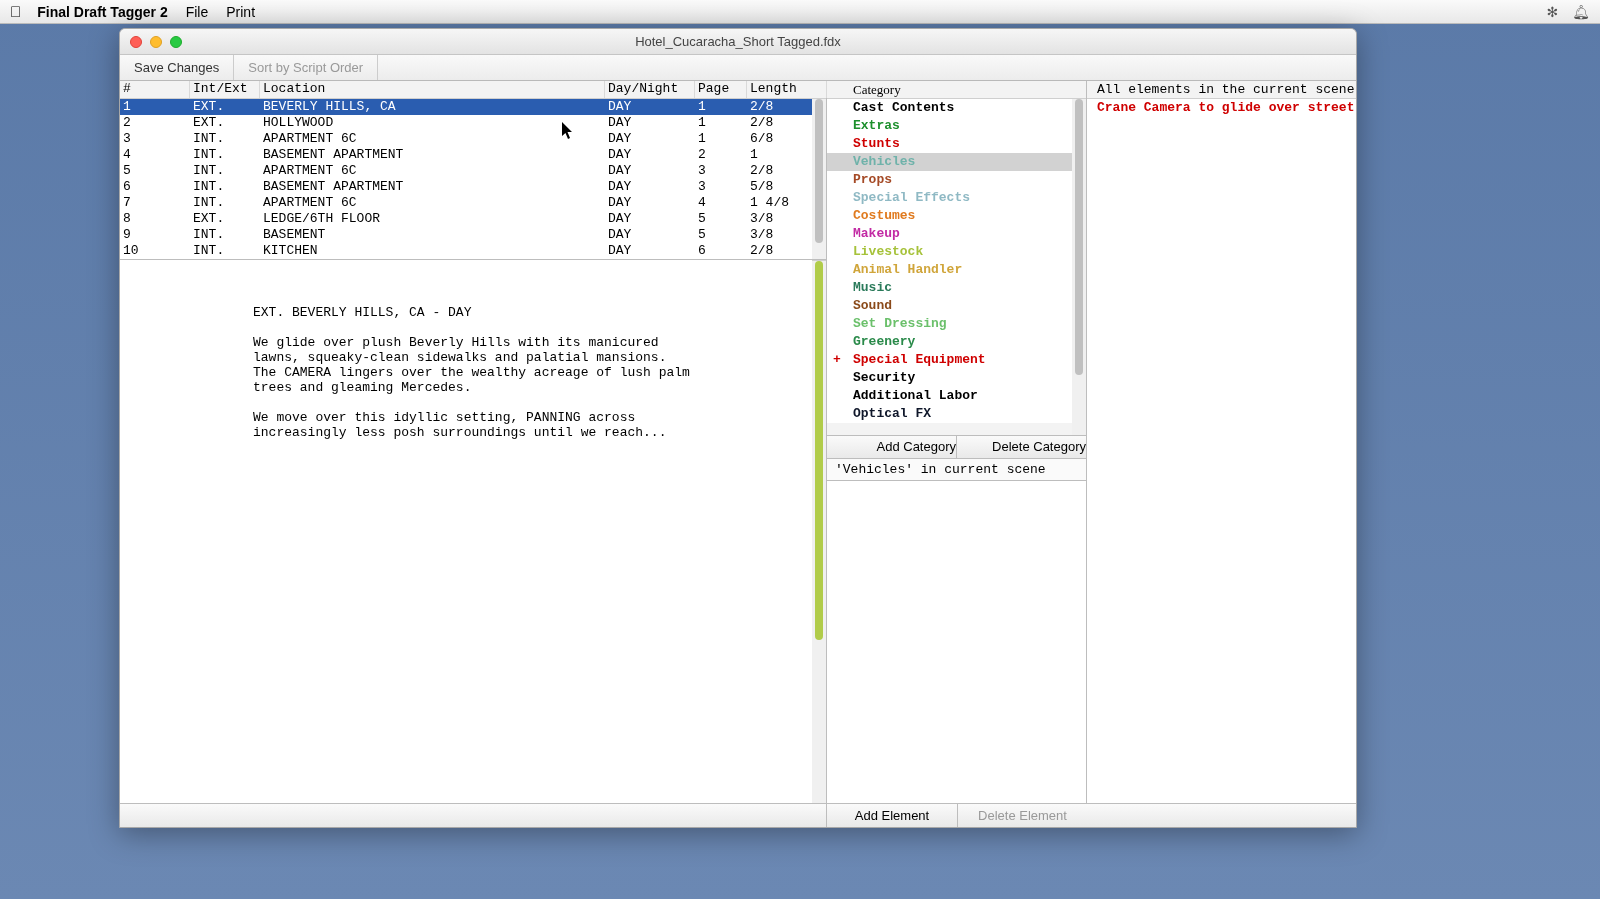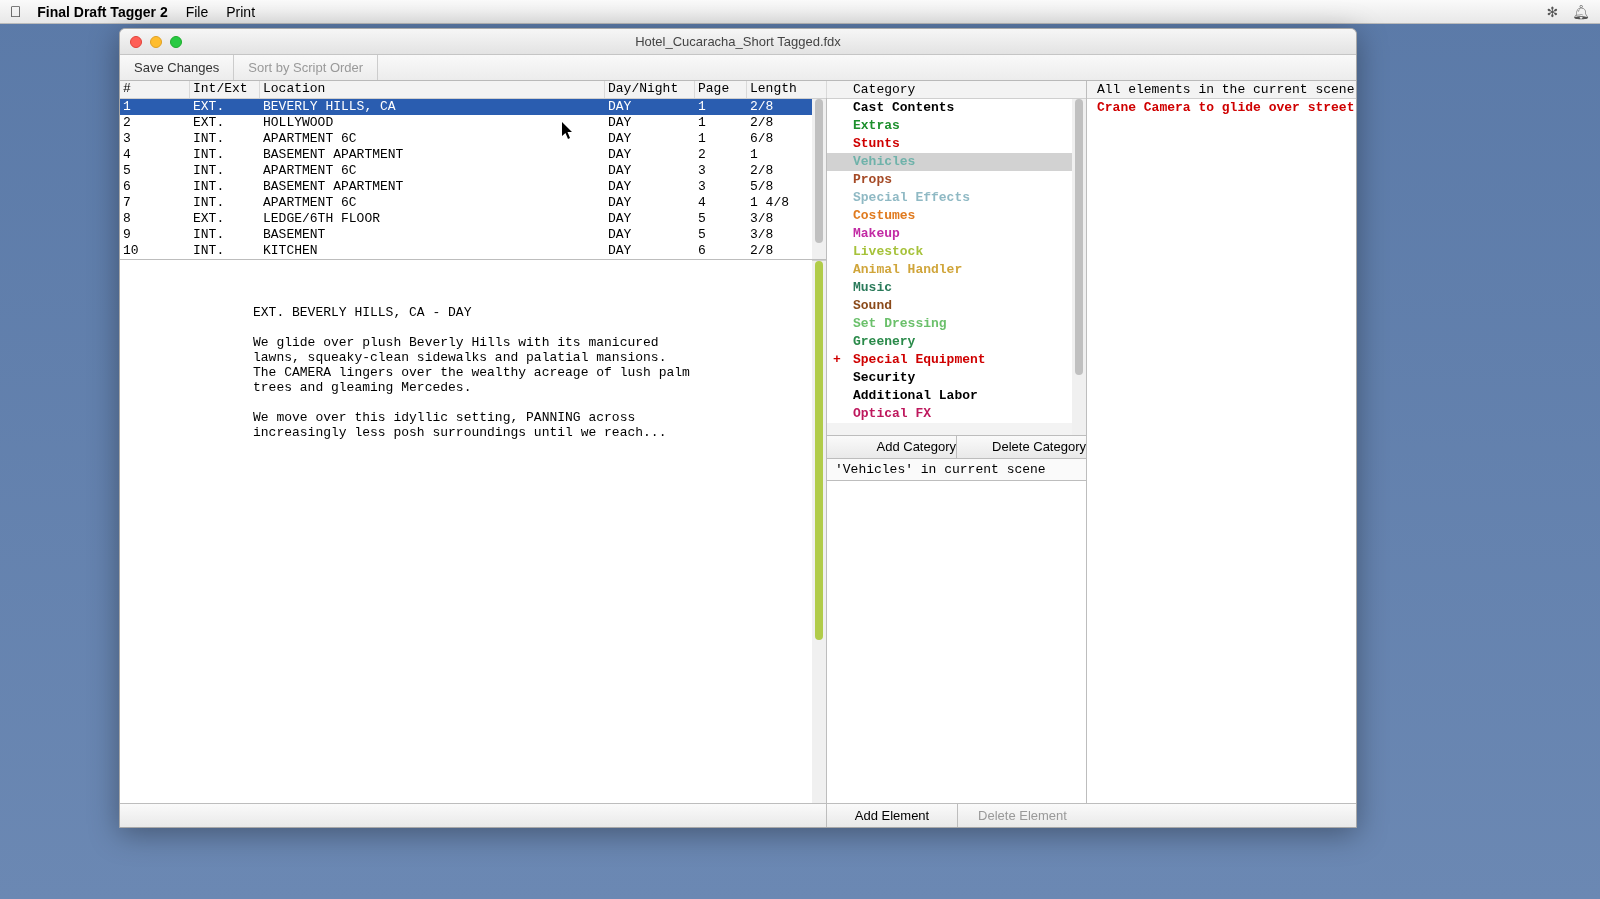--- a/index.html
+++ b/index.html
@@ -119,21 +119,21 @@
 }
 .mid-col {
   width: 260px;
   border-right: 1px solid #bdbdbd;
   display: flex; flex-direction: column;
 }
 .cat-header {
   height: 18px; line-height: 18px;
   background: #f3f3f3;
   border-bottom: 1px solid #cfcfcf;
-  font-family: Liberation Mono, monospace;
+  font-family: Liberation Serif, serif;
   font-size: 13px;
   padding-left: 26px;
 }
 .cat-list {
   background: #fff; position: relative;
   font-family: "Courier New", monospace; font-size: 13px;
   font-weight: bold;
   overflow: hidden;
 }
 .cat-item { line-height: 18px; padding-left: 26px; position: relative; }
@@ -268,21 +268,21 @@
             <div class="cat-item" style="color: rgb(194, 42, 164);">Makeup</div>
             <div class="cat-item" style="color: rgb(166, 194, 58);">Livestock</div>
             <div class="cat-item" style="color: rgb(208, 165, 58);">Animal Handler</div>
             <div class="cat-item" style="color: rgb(42, 122, 90);">Music</div>
             <div class="cat-item" style="color: rgb(138, 74, 26);">Sound</div>
             <div class="cat-item" style="color: rgb(107, 192, 107);">Set Dressing</div>
             <div class="cat-item" style="color: rgb(42, 138, 74);">Greenery</div>
             <div class="cat-item" style="color: rgb(207, 0, 0);"><span class="cat-marker">+</span>Special Equipment</div>
             <div class="cat-item" style="color: rgb(0, 0, 0);">Security</div>
             <div class="cat-item" style="color: rgb(0, 0, 0);">Additional Labor</div>
-            <div class="cat-item" style="color: #be185d;">Optical FX</div>
+            <div class="cat-item" style="color: #0f172a;">Optical FX</div>
           </div>
         <div class="scrollbar-v">
           <div class="scroll-thumb cat-thumb"></div>
         </div>
       </div>
       <div class="cat-btns">
         <div class="cat-btn">Add Category</div>
         <div class="cat-btn">Delete Category</div>
       </div>
       <div class="scene-cat-label">'Vehicles' in current scene</div>

